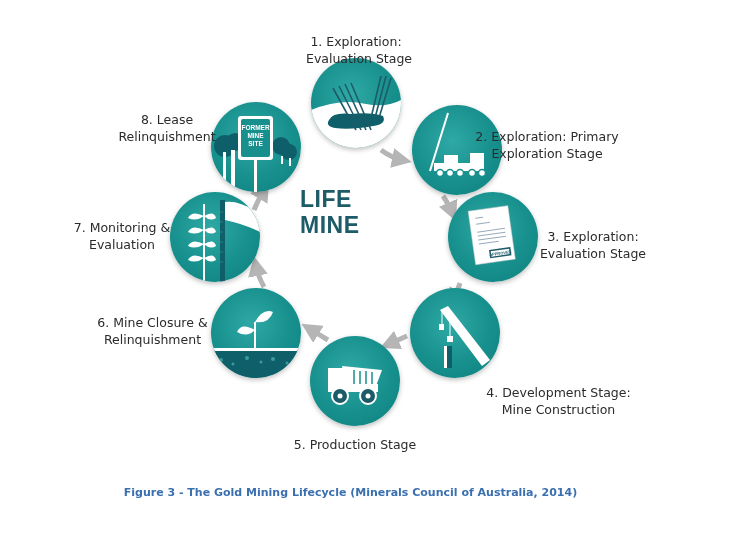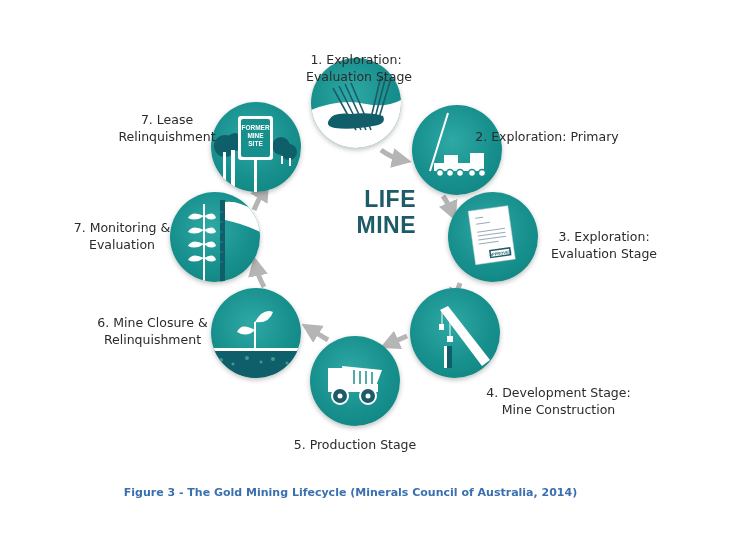--- a/index.html
+++ b/index.html
@@ -3,21 +3,21 @@
 <meta charset="utf-8">
 <style>
   html, body { margin:0; padding:0; background:#ffffff; }
   body { width:729px; height:536px; position:relative; overflow:hidden; font-family:"Liberation Sans", "DejaVu Sans", sans-serif; }
   .stage { position:absolute; left:0; top:0; width:729px; height:536px; }
   .circle { position:absolute; width:90px; height:90px; border-radius:50%;
     background: radial-gradient(circle at 45% 40%, #2fa9a5 0%, #17908d 55%, #0e7f7d 100%);
     box-shadow: 0 2px 5px rgba(0,0,0,0.25); overflow:hidden; }
   .circle svg { position:absolute; left:0; top:0; width:90px; height:90px; }
   .label { position:absolute; font-family:"DejaVu Sans", sans-serif; font-size:12.5px; color:#2b2b2b; line-height:17px; text-align:center; white-space:nowrap; }
-  .center-title { position:absolute; left:300px; top:186px; width:116px; text-align:right; font-family:"Liberation Sans", sans-serif; font-weight:bold; font-size:23px; line-height:26px; color:#1d5b68; letter-spacing:0.5px; }
+  .center-title { position:absolute; left:300px; top:186px; width:116px; text-align:left; font-family:"Liberation Sans", sans-serif; font-weight:bold; font-size:23px; line-height:26px; color:#1d5b68; letter-spacing:0.5px; }
   .center-title div { display:block; }
   .caption { position:absolute; left:0; top:486px; width:701px; text-align:center; font-family:"DejaVu Sans", sans-serif; font-weight:bold; font-size:11px; color:#3a6fb0; }
   .arrows { position:absolute; left:0; top:0; width:729px; height:536px; }
 </style>
 </head>
 <body>
 
 <div class="stage">
 
   <svg class="arrows" viewBox="0 0 729 536">
@@ -45,21 +45,21 @@
         <line x1="22" y1="30" x2="45" y2="72"></line>
           <line x1="28" y1="28" x2="50" y2="72"></line>
         <line x1="34" y1="26" x2="55" y2="72"></line>
           <line x1="40" y1="25" x2="60" y2="72"></line>
         <line x1="70" y1="18" x2="60" y2="60"></line>
           <line x1="75" y1="18" x2="64" y2="60"></line>
           <line x1="80" y1="20" x2="68" y2="60"></line>
       </g>
     </svg>
   </div>
-  <div class="label" style="left:306px;top:33px;width:100px;margin-top:18px;">
+  <div class="label" style="left:306px;top:33px;width:100px;">
     <div>1. Exploration:</div>
     <div>Evaluation Stage</div>
   </div>
 
   <div class="circle" style="left:412px;top:105px;">
     <svg viewBox="0 0 90 90">
       <line x1="36" y1="8" x2="18" y2="66" stroke="#fff" stroke-width="2"></line>
       <rect x="22" y="58" width="50" height="8" fill="#fff"></rect>
       <rect x="32" y="50" width="14" height="8" fill="#fff"></rect>
       <rect x="58" y="48" width="14" height="10" fill="#fff"></rect>
@@ -67,40 +67,41 @@
         <circle cx="28" cy="68" r="3.5"></circle>
           <circle cx="38" cy="68" r="3.5"></circle>
           <circle cx="48" cy="68" r="3.5"></circle>
         <circle cx="60" cy="68" r="3.5"></circle>
           <circle cx="70" cy="68" r="3.5"></circle>
       </g>
     </svg>
   </div>
   <div class="label" style="left:472px;top:128px;width:150px;">
     <div>2. Exploration: Primary</div>
+    <div>Exploration Stage</div>
   </div>
 
   <div class="circle" style="left:448px;top:192px;">
     <svg viewBox="0 0 90 90">
       <g transform="rotate(-8 45 45)">
         <rect x="24" y="16" width="40" height="54" fill="#ffffff" stroke="#d0d0d0" stroke-width="0.5"></rect>
         <g stroke="#9ab" stroke-width="1">
           <line x1="30" y1="24" x2="38" y2="24"></line>
             <line x1="30" y1="30" x2="44" y2="30"></line>
           <line x1="30" y1="38" x2="58" y2="38"></line>
             <line x1="30" y1="42" x2="58" y2="42"></line>
           <line x1="30" y1="46" x2="58" y2="46"></line>
             <line x1="30" y1="50" x2="50" y2="50"></line>
         </g>
         <rect x="40" y="58" width="20" height="7" fill="none" stroke="#1d5b68" stroke-width="1.5"></rect>
         <text x="50" y="63.5" font-size="4" text-anchor="middle" fill="#1d5b68" font-family="Liberation Sans, sans-serif" font-weight="bold">APPROVED</text>
       </g>
     </svg>
   </div>
-  <div class="label" style="left:538px;top:228px;width:110px;padding-left:11px;">
+  <div class="label" style="left:538px;top:228px;width:110px;">
     <div>3. Exploration:</div>
     <div>Evaluation Stage</div>
   </div>
 
   <div class="circle" style="left:410px;top:288px;">
     <svg viewBox="0 0 90 90">
       <polygon points="30,22 38,18 80,72 72,78" fill="#ffffff"></polygon>
       <line x1="32" y1="22" x2="32" y2="40" stroke="#fff" stroke-width="1"></line>
       <rect x="29" y="36" width="5" height="6" fill="#fff"></rect>
       <line x1="40" y1="22" x2="40" y2="52" stroke="#fff" stroke-width="1"></line>
@@ -201,21 +202,21 @@
       <rect x="78" y="56" width="2" height="8" fill="#ffffff"></rect>
       <rect x="43" y="56" width="3" height="34" fill="#ffffff"></rect>
       <rect x="27" y="14" width="35" height="44" rx="3" fill="#ffffff"></rect>
       <rect x="30" y="17" width="29" height="38" rx="2" fill="#17908d"></rect>
       <text x="44.5" y="28" font-size="6.5" text-anchor="middle" fill="#fff" font-family="Liberation Sans, sans-serif" font-weight="bold">FORMER</text>
       <text x="44.5" y="36" font-size="6.5" text-anchor="middle" fill="#fff" font-family="Liberation Sans, sans-serif" font-weight="bold">MINE</text>
       <text x="44.5" y="44" font-size="6.5" text-anchor="middle" fill="#fff" font-family="Liberation Sans, sans-serif" font-weight="bold">SITE</text>
     </svg>
   </div>
   <div class="label" style="left:112px;top:111px;width:110px;">
-    <div>7. Lease</div>
+    <div>8. Lease</div>
     <div>Relinquishment</div>
   </div>
 
   <div class="center-title">
     <div>LIFE</div>
     <div>MINE</div>
   </div>
 
   <div class="caption">Figure 3 - The Gold Mining Lifecycle (Minerals Council of Australia, 2014)</div>
 </div>

